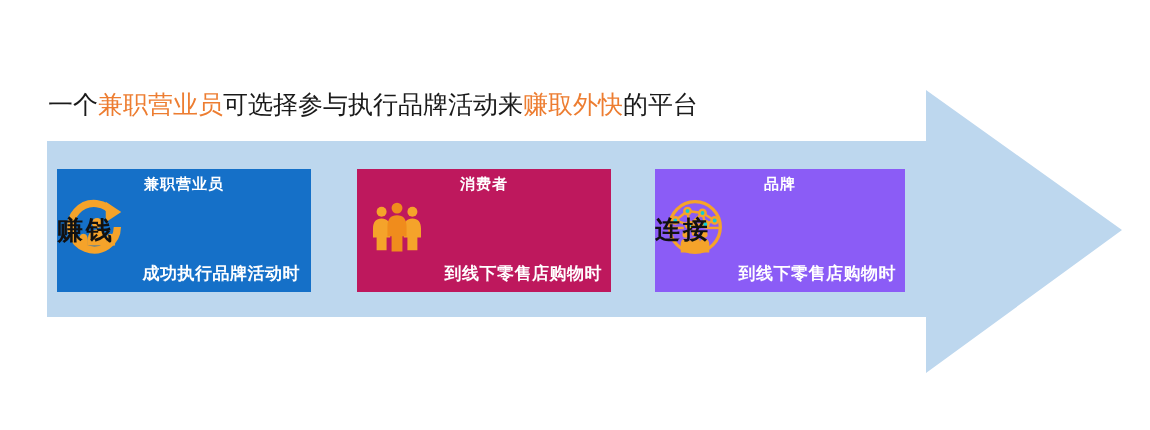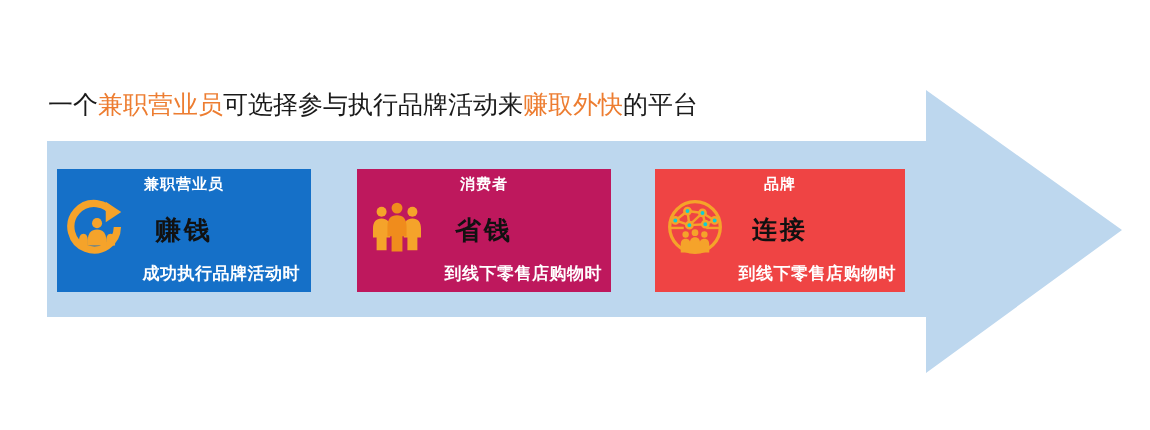--- a/index.html
+++ b/index.html
@@ -50,42 +50,41 @@
 
   
   .card {
     position: absolute;
     top: 169px;
     height: 123px;
     box-sizing: border-box;
   }
   #card-0 { left: 57px;  width: 254px; background: #1570c8; }
   #card-1 { left: 357px; width: 254px; background: #be185d; }
-  #card-2 { left: 655px; width: 250px; background: #ef4444; }
+  #card-2 { left: 655px; width: 250px; background: #8b5cf6; }
 
   .card-heading {
     position: absolute;
     top: 6px;
     left: 0;
     width: 100%;
     text-align: center;
     color: #ffffff;
     font-family: "DejaVu Serif", "Liberation Serif", serif;
     font-size: 15px;
     font-weight: bold;
     letter-spacing: 1px;
     white-space: nowrap;
   }
 
   .card-main {
     position: absolute;
     top: 44px;
     left: 0;
     width: 100%;
-    text-align: center;
     color: #111111;
     font-family: "DejaVu Serif", "Liberation Serif", serif;
     font-size: 26px;
     font-weight: bold;
     letter-spacing: 3px;
     white-space: nowrap;
   }
   #card-2 .card-main { font-size: 25px; }
 
   .card-footer {
@@ -146,21 +145,20 @@
       <circle cx="15" cy="14" r="5.5" fill="#f5a32a"></circle>
       <path d="M15 21.5 c-6.2 0 -9.5 4 -9.5 11 l0 10 l4 0 l0 14 l11 0 l0 -14 l4 0 l0 -10 c0 -7 -3.3 -11 -9.5 -11 z" fill="#f5a32a"></path>
 
       <circle cx="49" cy="14" r="5.5" fill="#f5a32a"></circle>
       <path d="M49 21.5 c-6.2 0 -9.5 4 -9.5 11 l0 10 l4 0 l0 14 l11 0 l0 -14 l4 0 l0 -10 c0 -7 -3.3 -11 -9.5 -11 z" fill="#f5a32a"></path>
 
       <circle cx="32" cy="10" r="6" fill="#f08c1c"></circle>
       <path d="M32 18 c-7 0 -10.5 4.4 -10.5 12 l0 11 l4.5 0 l0 17 l12 0 l0 -17 l4.5 0 l0 -11 c0 -7.6 -3.5 -12 -10.5 -12 z" fill="#f08c1c"></path>
     </svg>
     <div class="card-heading">消费者</div>
-    <div class="card-main">省钱</div>
     <div class="card-footer">到线下零售店购物时</div>
   </div>
 
   <div class="card" id="card-2">
     <svg class="card-icon" viewBox="0 0 64 64" xmlns="http://www.w3.org/2000/svg">
       <circle cx="32" cy="32" r="27" fill="none" stroke="#f5a32a" stroke-width="3.5"></circle>
 
       <g stroke="#f5a32a" stroke-width="2.6" fill="none">
         <line x1="11" y1="25" x2="24" y2="15"></line>
         <line x1="24" y1="15" x2="40" y2="17"></line>

